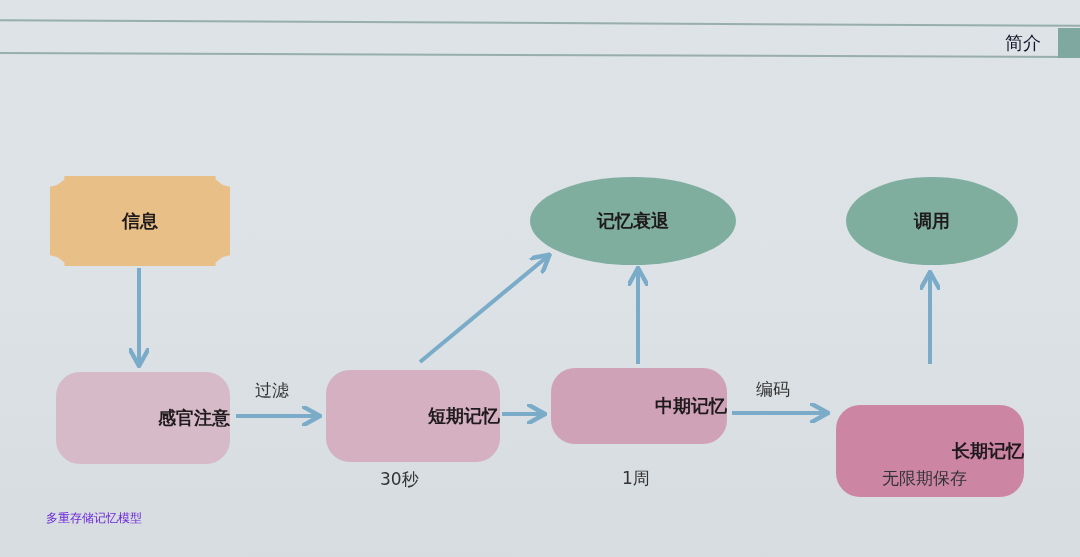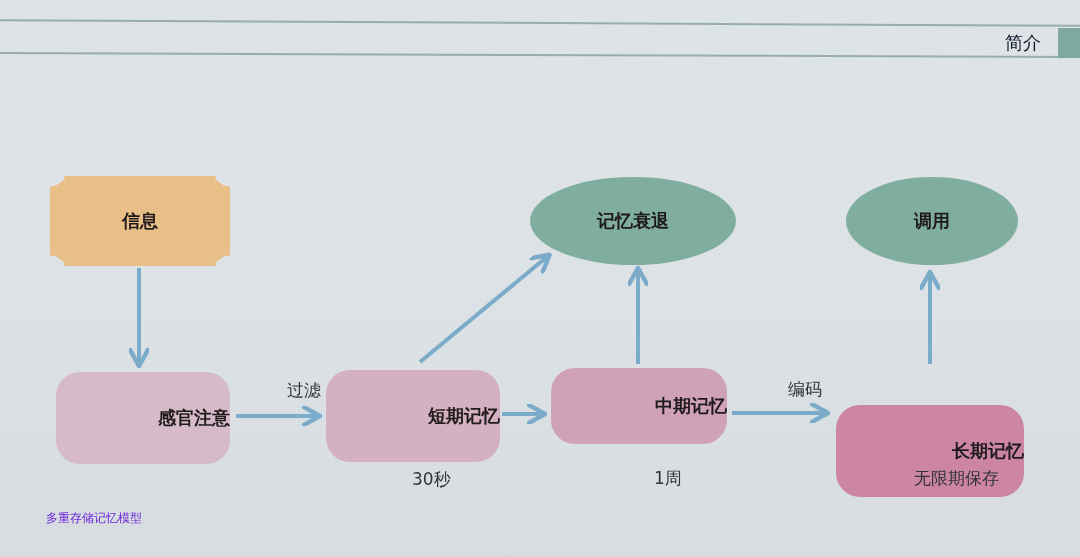--- a/index.html
+++ b/index.html
@@ -8,21 +8,21 @@
     background: linear-gradient(180deg, #dde3e6 0%, #dce2e5 50%, #d6dcdf 100%);
     font-family: "DejaVu Sans", sans-serif;
   }
   .hline { position: absolute; left: 0; height: 2px; background: #97aeaa; }
   .tab-text { position: absolute; left: 1005px; top: 31px; font-size: 18px; color: #0f172a; }
   .tab-block { position: absolute; left: 1058px; top: 28px; width: 22px; height: 30px; background: #7fa9a0; }
   .node { position: absolute; display: flex; align-items: center; justify-content: center;
     font-weight: bold; font-size: 18px; color: #1f1a1c; }
   .rect { border-radius: 24px; justify-content: flex-end; }
   .ellipse { border-radius: 50%; background: #7fae9f; }
-  .label { position: absolute; font-size: 17px; color: #333; margin-left: 32px; }
+  .label { position: absolute; font-size: 17px; color: #333; }
   svg.arrows { position: absolute; left: 0; top: 0; }
   .caption { position: absolute; left: 46px; top: 510px; font-size: 12px; color: #6d28d9; }
 </style>
 </head>
 <body>
 
 <div class="hline" style="top:22px;width:1080px;transform:rotate(0.3deg);"></div>
 <div class="hline" style="top:54px;width:1080px;transform:rotate(0.2deg);"></div>
 <div class="tab-text">简介</div>
 <div class="tab-block"></div>

